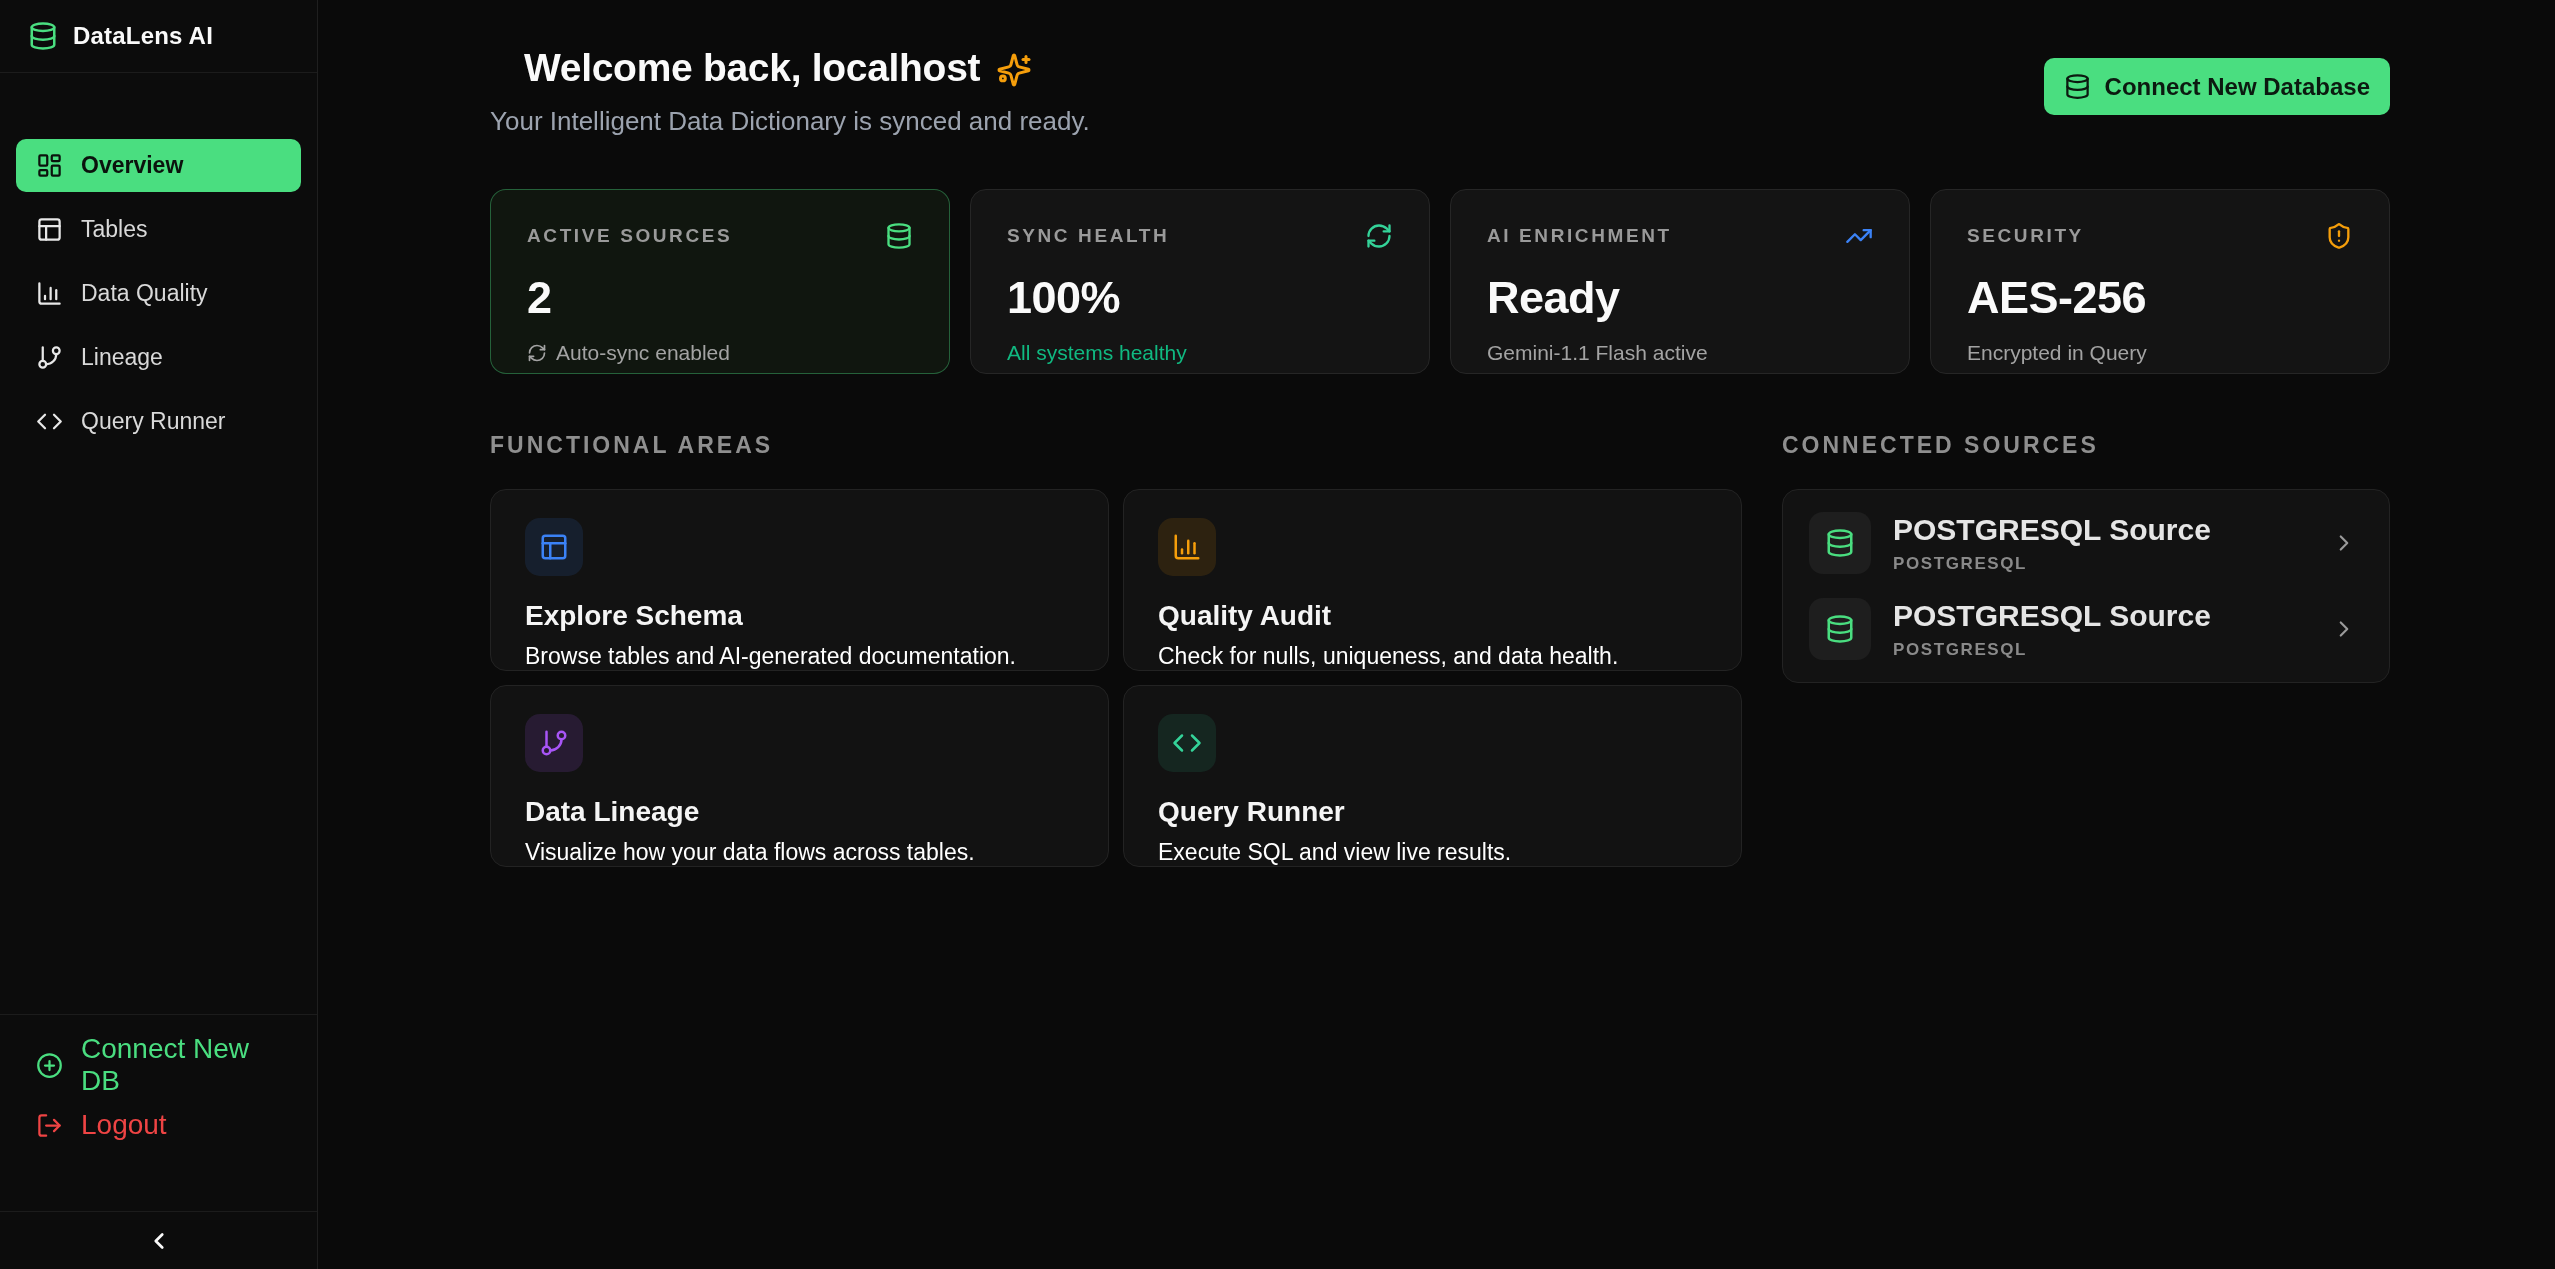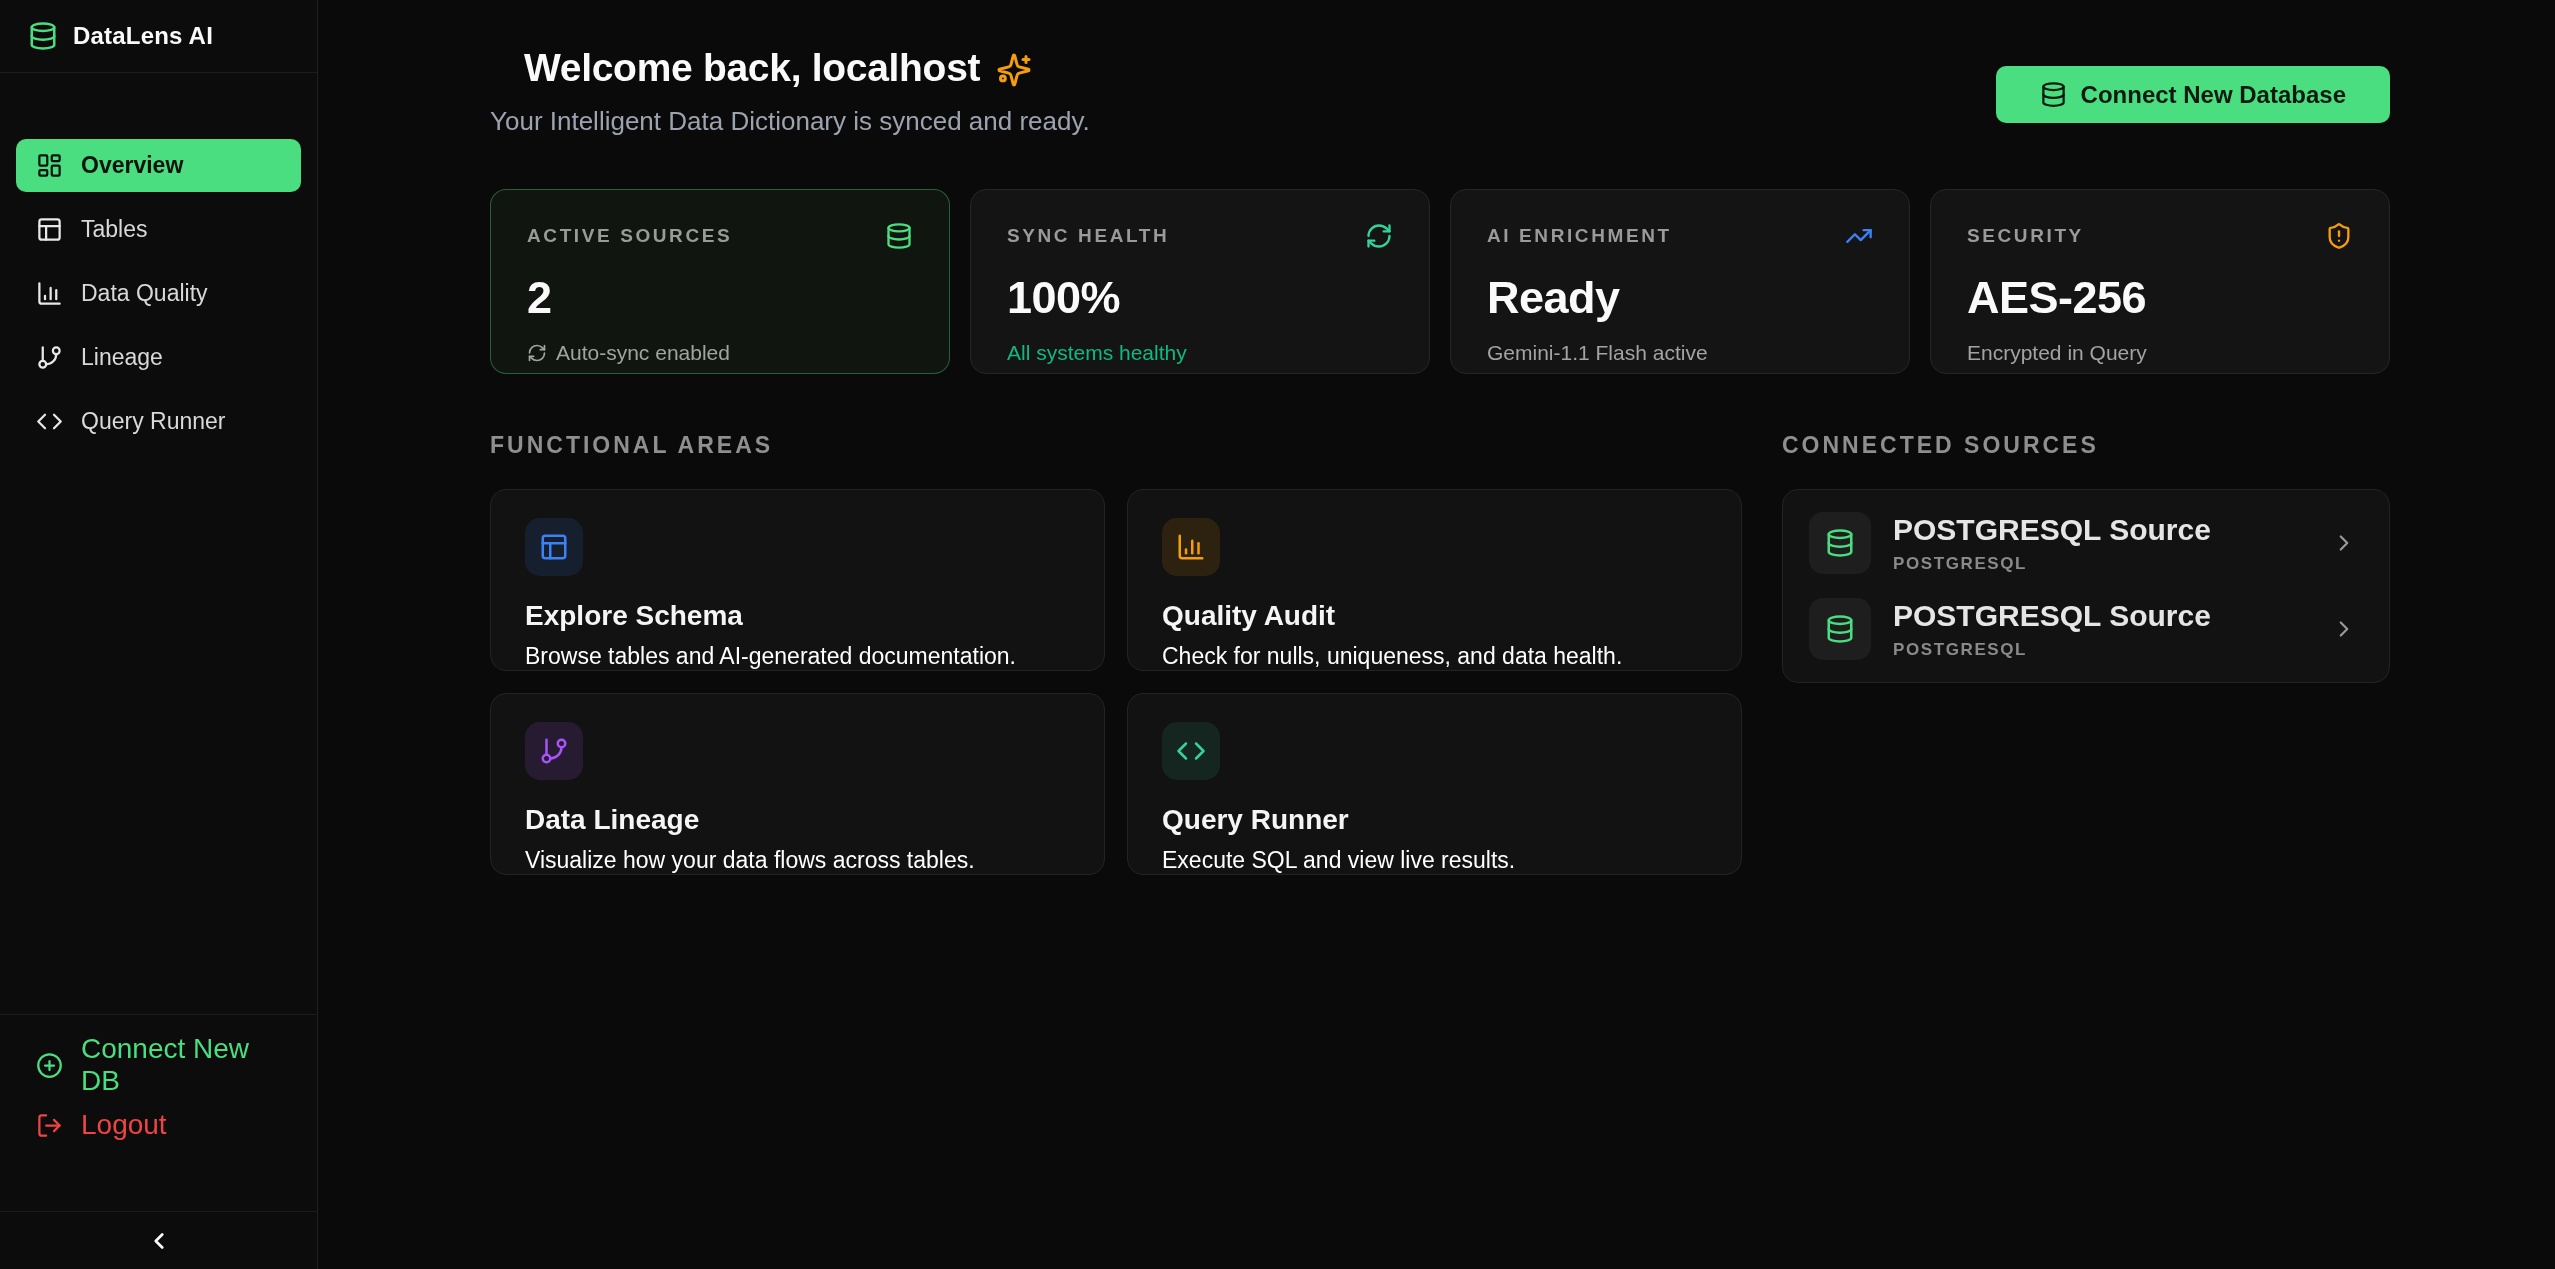--- a/index.html
+++ b/index.html
@@ -45,22 +45,22 @@
   
   .main { flex:1; padding:46px 165px 0 172px; }
   .header-row { display:flex; justify-content:space-between; align-items:flex-start; }
   .page-title {
     color:#fafafa; font-size:39px; font-weight:700; letter-spacing:-0.3px;
     display:flex; align-items:center; gap:16px;margin-left:34px;
   }
   .page-title .sparkles { color:#f59e0b; display:flex; margin-top:4px; }
   .page-subtitle { color:#9ca3af; font-size:26px; margin-top:16px; }
   .cta-btn {
-    margin-top:20px; background:#4ade80; color:#0c1a10; border:none;
-    height:57px; padding:0 44px; border-radius:10px; font-size:24px;
+    margin-top:12px; background:#4ade80; color:#0c1a10; border:none;
+    height:57px; padding:0 20px; border-radius:10px; font-size:24px;
     font-weight:600; display:flex; align-items:center; gap:14px; cursor:pointer;
     font-family:"Liberation Sans", sans-serif;
   }
   
   .stats { margin-top:52px; display:grid; grid-template-columns:repeat(4,1fr); gap:20px; }
   .stat-card {
     background:#141414; border:1px solid #262626; border-radius:16px;
     height:185px; padding:32px 36px;
   }
   .stat-card.accent { background:#10160f; border-color:rgba(74,222,128,0.38); }
@@ -69,21 +69,21 @@
   .stat-icon { display:flex; }
   .stat-icon.green { color:#4ade80; } .stat-icon.emerald { color:#34d399; }
   .stat-icon.blue { color:#3b82f6; } .stat-icon.amber { color:#f59e0b; }
   .stat-value { color:#fafafa; font-size:45px; font-weight:700; margin-top:22px; letter-spacing:-0.5px; }
   .stat-caption { margin-top:17px; color:#a3a3a3; font-size:21px; display:flex; align-items:center; gap:9px; }
   .stat-caption.green { color:#10b981; }
   .stat-caption .cicon { display:flex; color:#a3a3a3; }
   
   .content { margin-top:58px; display:grid; grid-template-columns:1252px 608px; gap:40px; }
   .section-heading { color:#8f8f8f; font-size:23px; font-weight:700; letter-spacing:3px; }
-  .fa-grid { margin-top:30px; display:grid; grid-template-columns:repeat(2,1fr); gap:22px; }
+  .fa-grid { margin-top:30px; display:grid; grid-template-columns:repeat(2,1fr); gap:14px; }
   .fa-card {
     background:#121212; border:1px solid #232323; border-radius:16px;
     height:182px; padding:28px 34px; cursor:pointer;
   }
   .fa-chip {
     width:58px; height:58px; border-radius:15px; display:flex;
     align-items:center; justify-content:center;
   }
   .fa-chip.blue   { color:#3b82f6; background:rgba(59,130,246,0.12); }
   .fa-chip.amber  { color:#f59e0b; background:rgba(245,158,11,0.12); }

